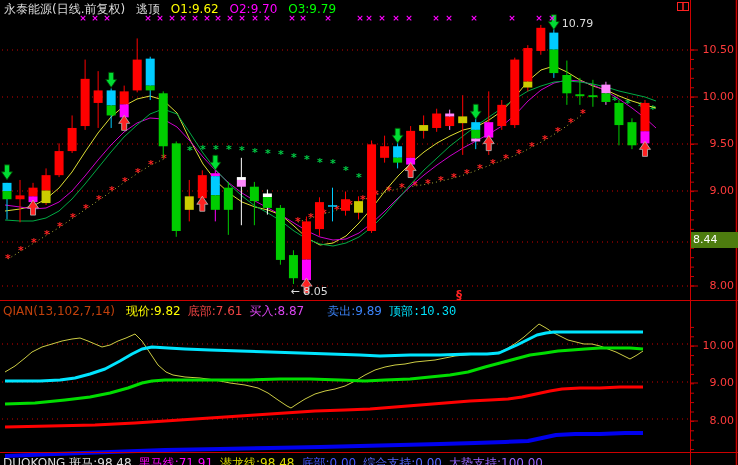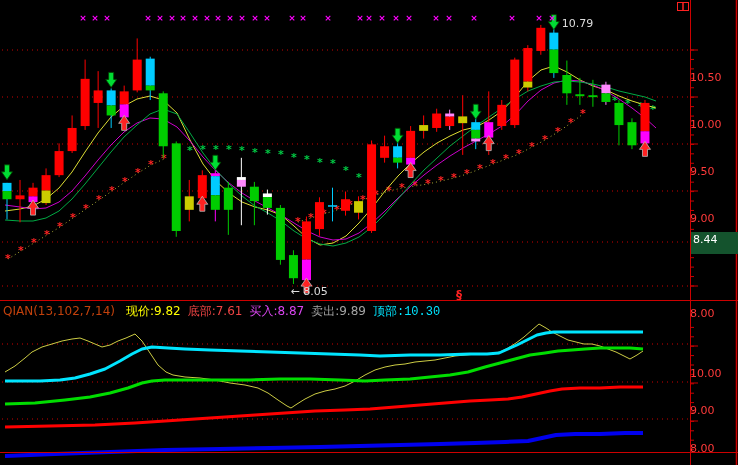--- a/index.html
+++ b/index.html
@@ -4,24 +4,24 @@
 <style>
   html,body{margin:0;padding:0;background:#000;}
   .screen{position:relative;width:738px;height:465px;background:#000;overflow:hidden;
           font-family:"DejaVu Sans","Liberation Sans",sans-serif;}
   #gfx{position:absolute;left:0;top:0;z-index:1;}
   .txt-row{position:absolute;z-index:3;white-space:nowrap;font-size:12px;}
   .txt-row span{margin-right:7px;}
   #title-row{left:4px;top:1px;}
   #qian-row{left:3px;top:303px;}
   #bottom-row{left:3px;top:455px;height:10px;overflow:hidden;}
-  .axis-label{position:absolute;left:690px;width:44px;z-index:2;
-              font-size:11px;height:14px;line-height:14px;color:#ff3b3b;margin-top:28px;}
+  .axis-label{position:absolute;left:690px;width:44px;text-align:right;z-index:2;
+              font-size:11px;height:14px;line-height:14px;color:#ff3b3b;}
   .axis-highlight{position:absolute;left:691px;width:45px;z-index:2;font-size:11px;
-                  height:22px;line-height:15px;color:#fff;background:#14532d;padding-left:2px;}
+                  height:16px;line-height:15px;color:#fff;background:#4d7c0f;padding-left:2px;}
 </style>
 </head>
 <body>
 
 <div class="screen">
 
   <svg id="gfx" width="738" height="465">
       <line x1="2" y1="50" x2="689" y2="50" stroke="#cc0000" stroke-width="1" stroke-dasharray="1 4"></line>
       <line x1="2" y1="97" x2="689" y2="97" stroke="#cc0000" stroke-width="1" stroke-dasharray="1 4"></line>
       <line x1="2" y1="144" x2="689" y2="144" stroke="#cc0000" stroke-width="1" stroke-dasharray="1 4"></line>
@@ -308,26 +308,36 @@
       <line x1="690" y1="430.7999999999997" x2="694" y2="430.7999999999997" stroke="#cc0000" stroke-width="1"></line>
       <line x1="690" y1="440.1999999999997" x2="694" y2="440.1999999999997" stroke="#cc0000" stroke-width="1"></line>
       <line x1="690" y1="449.5999999999997" x2="694" y2="449.5999999999997" stroke="#cc0000" stroke-width="1"></line>
       <line x1="690" y1="346" x2="698" y2="346" stroke="#cc0000" stroke-width="1"></line>
       <line x1="690" y1="383" x2="698" y2="383" stroke="#cc0000" stroke-width="1"></line>
       <line x1="690" y1="421" x2="698" y2="421" stroke="#cc0000" stroke-width="1"></line>
       <rect x="677.5" y="2.5" width="5.5" height="8" fill="none" stroke="#ff2222" stroke-width="1"></rect>
       <rect x="683" y="2.5" width="5.5" height="8" fill="none" stroke="#ff2222" stroke-width="1"></rect>
     </svg>
 
+  <div class="txt-row" id="title-row">
+    <span style="color:#dddddd">永泰能源(日线.前复权)</span>
+    <span style="color:#dddddd">逃顶</span>
+    <span style="color:#ffff00">O1:9.62</span>
+    <span style="color:#ff00ff">O2:9.70</span>
+    <span style="color:#00ff00">O3:9.79</span>
+  </div>
 
   <div class="txt-row" id="qian-row">
     <span style="color:#c2410c">QIAN(13,102,7,14)</span>
     
-  <span style="color: rgb(255, 255, 0); margin-top: 28px;">现价:9.82</span><span style="color: #ef4444;">底部:7.61</span><span style="color: #d946ef;">买入:8.87</span><span style="color: #a3a3a3;">卖出:9.89</span><span style="color: rgb(0, 229, 255); font-family: Liberation Mono, monospace;">顶部:10.30</span></div>
-
+  <span style="color: rgb(255, 255, 0); margin-top: 28px;">现价:9.82</span><span style="color: #ef4444;">底部:7.61</span><span style="color: #d946ef;">买入:8.87</span><span style="color: #3b82f6; margin-left: 16px;">卖出:9.89</span><span style="color: rgb(0, 229, 255); font-family: Liberation Mono, monospace;">顶部:10.30</span></div>
+
+  <div class="txt-row" id="bottom-row">
+    
+  <span style="color: rgb(221, 221, 221);">DUOKONG 斑马:98.48</span><span style="color: rgb(255, 0, 255);">黑马线:71.91</span><span style="color: rgb(221, 221, 0);">潜龙线:98.48</span><span style="color: rgb(68, 85, 255);">底部:0.00</span><span style="color: rgb(85, 102, 255);">综合支持:0.00</span><span style="color: rgb(153, 102, 255);">大势支持:100.00</span></div>
 
   <div id="axis-labels">
       <div class="axis-label" style="top: 43px;">10.50</div>
       <div class="axis-label" style="top: 90px;">10.00</div>
       <div class="axis-label" style="top: 137px;">9.50</div>
       <div class="axis-label" style="top: 184px;">9.00</div>
       <div class="axis-label" style="top: 279px;">8.00</div>
       <div class="axis-label" style="top: 339px;">10.00</div>
       <div class="axis-label" style="top: 376px;">9.00</div>
       <div class="axis-label" style="top: 414px;">8.00</div>

